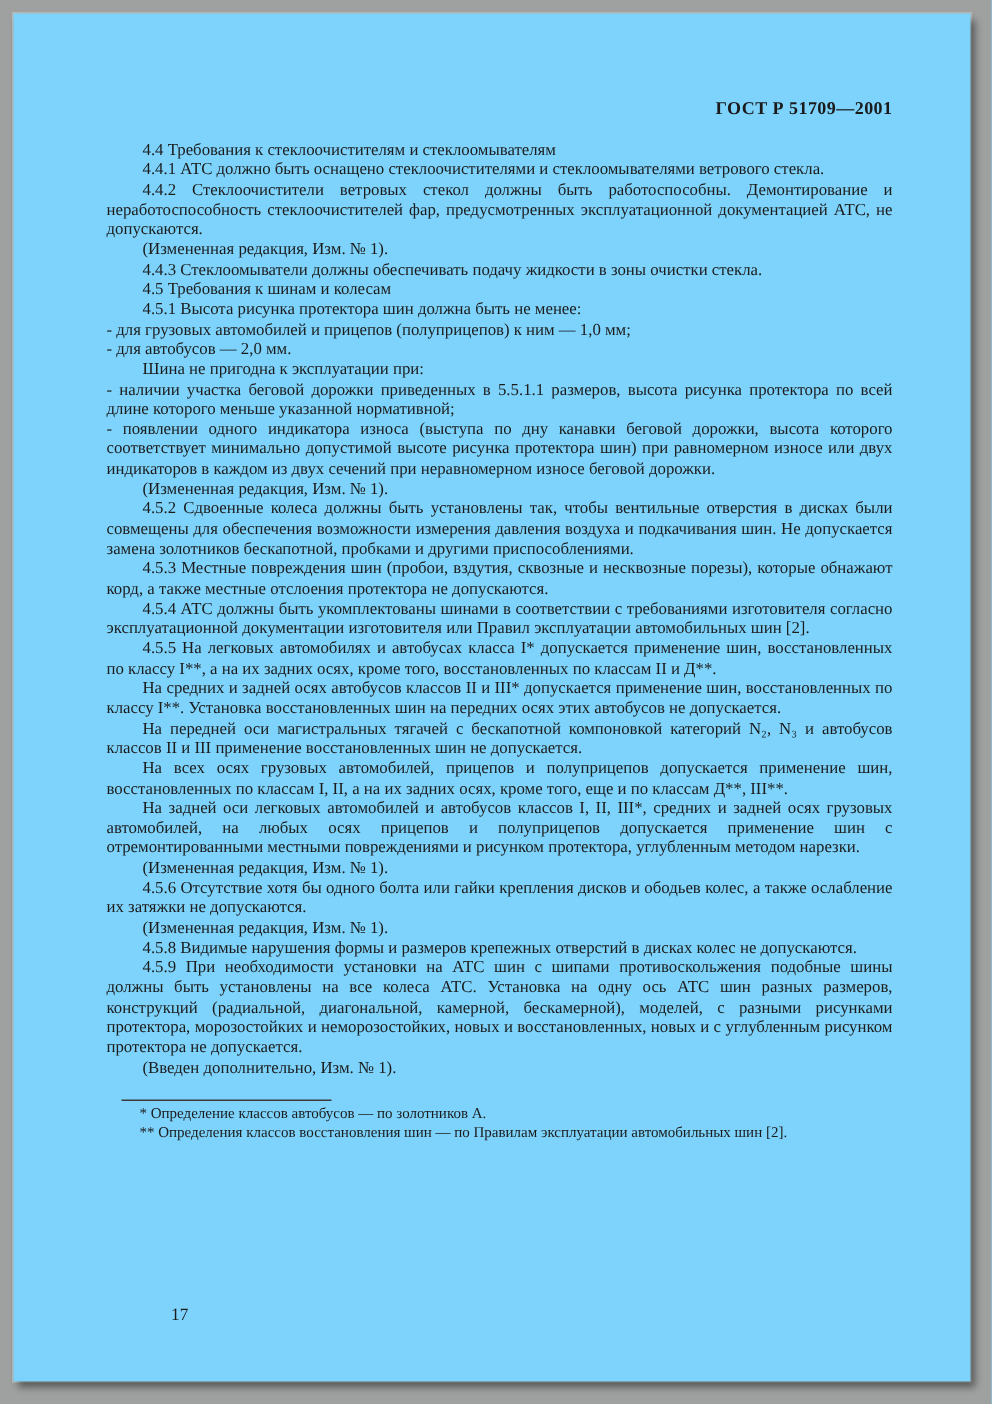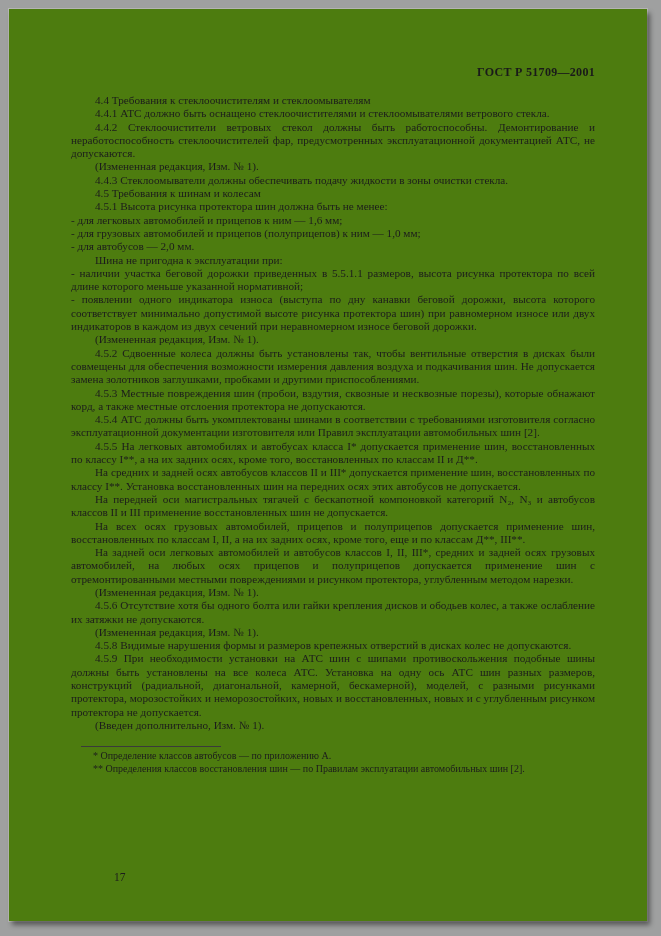--- a/index.html
+++ b/index.html
@@ -10,21 +10,21 @@
     position: relative;
     overflow: hidden;
     font-family: "Liberation Serif", "DejaVu Serif", serif;
   }
   .page {
     position: absolute;
     left: 9px;
     top: 9px;
     width: 638px;
     height: 912px;
-    background: #4d7c0f;
+    background: #7dd3fc;
     box-shadow: 3px 4px 5px rgba(0,0,0,0.45), 0 0 0 1px #b7b7b5;
     box-sizing: border-box;
   }
   .page-inner {
     position: absolute;
     left: 62px;
     right: 52px;
     top: 56px;
   }
   .doc-header {
@@ -76,42 +76,41 @@
   <div class="page-inner">
     <div class="doc-header">ГОСТ  Р 51709—2001</div>
     <div class="body-text">
         <p class="bold">4.4  Требования к стеклоочистителям и стеклоомывателям</p>
         <p>4.4.1  АТС должно быть оснащено стеклоочистителями и стеклоомывателями ветрового стекла.</p>
         <p>4.4.2  Стеклоочистители ветровых стекол должны быть работоспособны. Демонтирование и неработоспособность стеклоочистителей фар, предусмотренных эксплуатационной документацией АТС, не допускаются.</p>
         <p class="bold">(Измененная редакция, Изм. № 1).</p>
         <p>4.4.3  Стеклоомыватели должны обеспечивать подачу жидкости в зоны очистки стекла.</p>
         <p class="bold">4.5  Требования к шинам и колесам</p>
         <p>4.5.1  Высота рисунка протектора шин должна быть не менее:</p>
-        <p class="flush">- для легковых автомобилей и прицепов к ним — 1,6 мм;</p>
         <p class="flush">- для грузовых автомобилей и прицепов (полуприцепов) к ним — 1,0 мм;</p>
         <p class="flush">- для автобусов — 2,0 мм.</p>
         <p>Шина не пригодна к эксплуатации при:</p>
         <p class="flush">- наличии участка беговой дорожки приведенных в 5.5.1.1 размеров, высота рисунка протектора по всей длине которого меньше указанной нормативной;</p>
         <p class="flush">- появлении одного индикатора износа (выступа по дну канавки беговой дорожки, высота которого соответствует минимально допустимой высоте рисунка протектора шин) при равномерном износе или двух индикаторов в каждом из двух сечений при неравномерном износе беговой дорожки.</p>
         <p class="bold">(Измененная редакция, Изм. № 1).</p>
-        <p>4.5.2  Сдвоенные колеса должны быть установлены так, чтобы вентильные отверстия в дисках были совмещены для обеспечения возможности измерения давления воздуха и подкачивания шин. Не допускается замена золотников заглушками, пробками и другими приспособлениями.</p>
+        <p>4.5.2  Сдвоенные колеса должны быть установлены так, чтобы вентильные отверстия в дисках были совмещены для обеспечения возможности измерения давления воздуха и подкачивания шин. Не допускается замена золотников бескапотной, пробками и другими приспособлениями.</p>
         <p>4.5.3  Местные повреждения шин (пробои, вздутия, сквозные и несквозные порезы), которые обнажают корд, а также местные отслоения протектора не допускаются.</p>
         <p>4.5.4  АТС должны быть укомплектованы шинами в соответствии с требованиями изготовителя согласно эксплуатационной документации изготовителя или Правил эксплуатации автомобильных шин  [2].</p>
         <p>4.5.5  На легковых автомобилях и автобусах класса I* допускается применение шин, восстановленных по классу I**, а на их задних осях, кроме того, восстановленных по классам II и Д**.</p>
         <p>На средних и задней осях автобусов классов II и III* допускается применение шин, восстановленных по классу I**. Установка восстановленных шин на передних осях этих автобусов не допускается.</p>
         <p>На передней оси магистральных тягачей с бескапотной компоновкой категорий N₂, N₃ и автобусов классов II и III применение восстановленных шин не допускается.</p>
         <p>На всех осях грузовых автомобилей, прицепов и полуприцепов допускается применение шин, восстановленных по классам I, II, а на их задних осях, кроме того, еще и по классам Д**, III**.</p>
         <p>На задней оси легковых автомобилей и автобусов классов I, II, III*, средних и задней осях грузовых автомобилей, на любых осях прицепов и полуприцепов допускается применение шин с отремонтированными местными повреждениями и рисунком протектора, углубленным методом нарезки.</p>
         <p class="bold">(Измененная редакция, Изм. № 1).</p>
         <p>4.5.6  Отсутствие хотя бы одного болта или гайки крепления дисков и ободьев колес, а также ослабление их затяжки не допускаются.</p>
         <p class="bold">(Измененная редакция, Изм. № 1).</p>
         <p>4.5.8  Видимые нарушения формы и размеров крепежных отверстий в дисках колес не допускаются.</p>
         <p>4.5.9  При необходимости установки на АТС шин с шипами противоскольжения подобные шины должны быть установлены на все колеса АТС. Установка на одну ось АТС шин разных размеров, конструкций (радиальной, диагональной, камерной, бескамерной), моделей, с разными рисунками протектора, морозостойких и неморозостойких, новых и восстановленных, новых и с углубленным рисунком протектора не допускается.</p>
         <p class="bold">(Введен дополнительно, Изм. № 1).</p>
       </div>
     <div class="footnote-sep"></div>
     <div class="footnotes">
-        <p>* Определение классов автобусов — по приложению А.</p>
+        <p>* Определение классов автобусов — по золотников А.</p>
         <p>** Определения классов восстановления шин — по Правилам эксплуатации автомобильных шин [2].</p>
       </div>
   </div>
   <div class="page-number">17</div>
 </div>
 
 </body></html>

